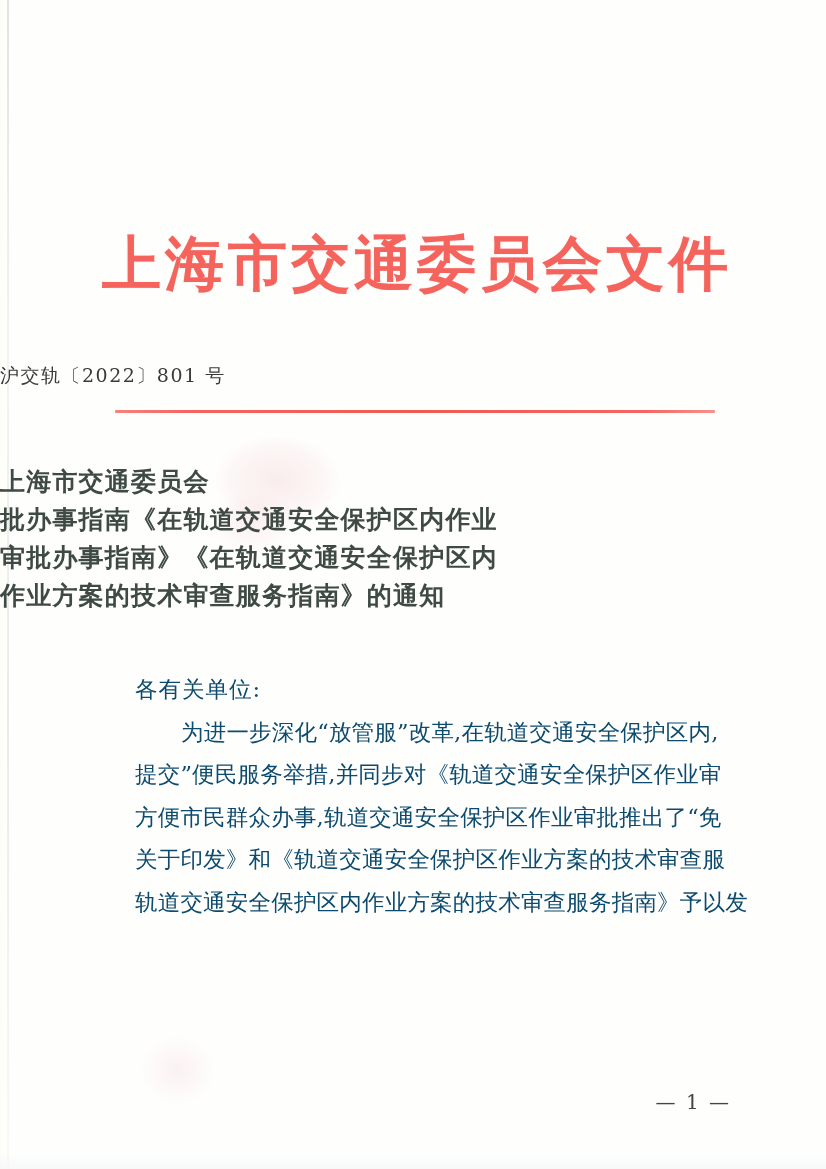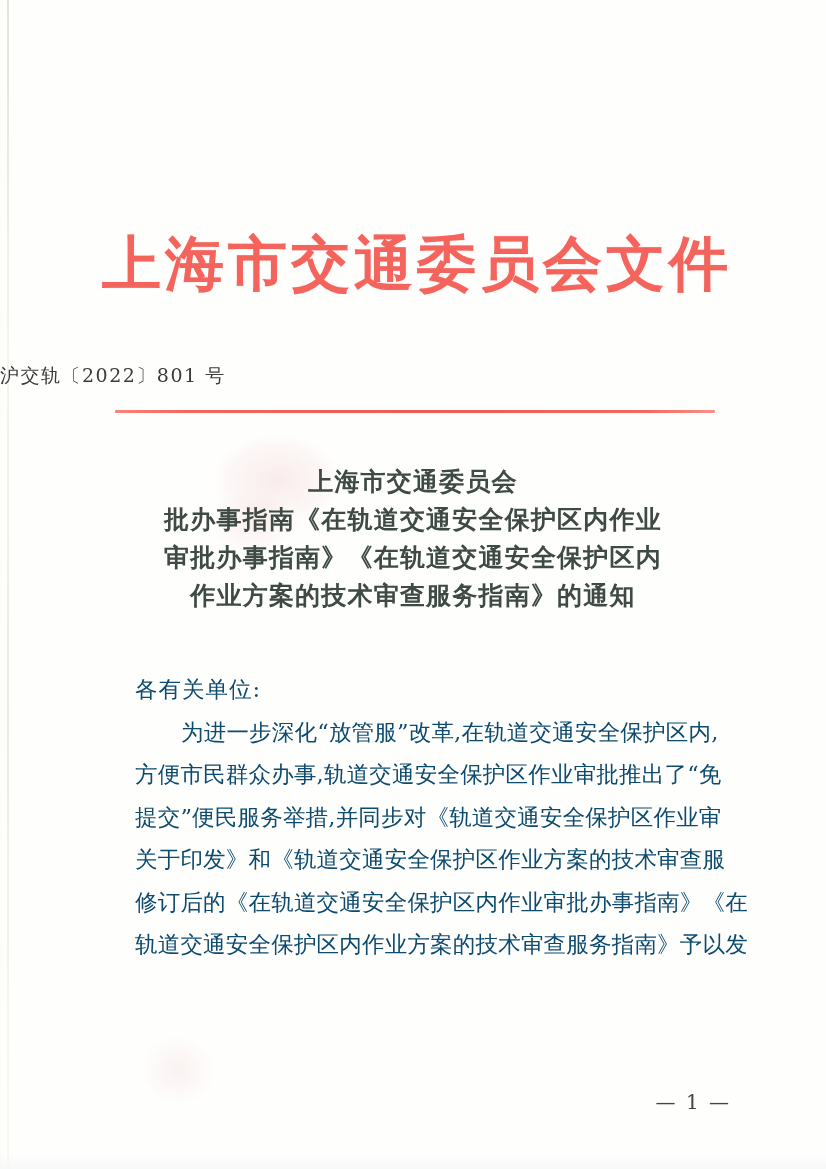--- a/index.html
+++ b/index.html
@@ -112,21 +112,20 @@
                 #f7837c 0%, #f4655e 12%, #f15a53 50%, #f4665f 88%, #f8908a 100%);
     border-radius: 1px;
   }
 
   
   .title-block {
     position: absolute;
     left: 0;
     top: 463px;
     width: 826px;
-    text-align: center;
   }
   .title-line {
     font-family: "DejaVu Serif", serif;
     font-weight: bold;
     font-size: 25px;
     line-height: 38px;
     letter-spacing: 1.2px;
     color: #3e4a43;
     white-space: nowrap;
   }
@@ -193,24 +192,23 @@
   <div class="title-block">
     <div class="title-line">上海市交通委员会</div>
     <div class="title-line">批办事指南《在轨道交通安全保护区内作业</div>
     <div class="title-line">审批办事指南》《在轨道交通安全保护区内</div>
     <div class="title-line">作业方案的技术审查服务指南》的通知</div>
   </div>
 
   <div class="body-block">
     <div class="body-line salutation">各有关单位:</div>
     <div class="body-line indent">为进一步深化“放管服”改革,在轨道交通安全保护区内,</div>
+    <div class="body-line">提交”便民服务举措,并同步对《轨道交通安全保护区作业审</div>
     <div class="body-line">方便市民群众办事,轨道交通安全保护区作业审批推出了“免</div>
-    <div class="body-line">提交”便民服务举措,并同步对《轨道交通安全保护区作业审</div>
     <div class="body-line">关于印发》和《轨道交通安全保护区作业方案的技术审查服</div>
-    <div class="body-line">修订后的《在轨道交通安全保护区内作业审批办事指南》《在</div>
     <div class="body-line">轨道交通安全保护区内作业方案的技术审查服务指南》予以发</div>
   </div>
 
   <div class="page-number">
     <span class="page-number-inner">— 1 —</span>
   </div>
 
   <div class="scan-bottom"></div>
 </div>
 

